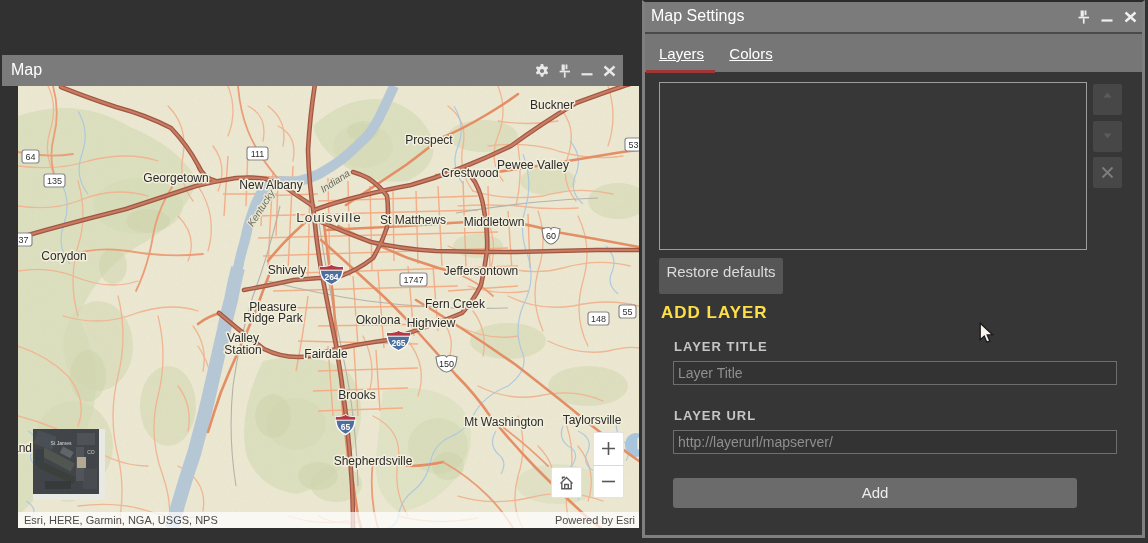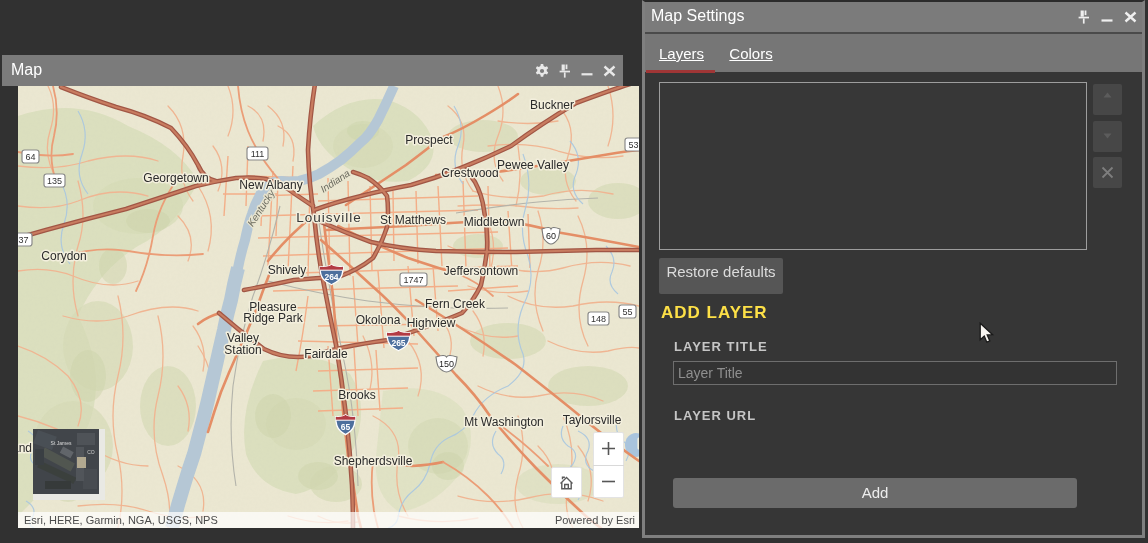--- a/index.html
+++ b/index.html
@@ -463,19 +463,20 @@
     <div class="sbtn" style="top:85px;">
         <svg width="29" height="31">
           <path stroke="#7e7e7e" stroke-width="1.8" d="M9.5 10.5l10 10m0-10l-10 10"></path>
         </svg>
       </div>
     <div id="restore">Restore defaults</div>
     <div id="addlayer">ADD LAYER</div>
     <div class="flabel" style="top:267px;">LAYER TITLE</div>
     <div class="finput" style="top:289px;">Layer Title</div>
     <div class="flabel" style="top:336px;">LAYER URL</div>
+    <div class="finput" style="top:358px;">http://layerurl/mapserver/</div>
     <div id="addbtn">Add</div>
   </div>
 </div>
 
 <svg style="position:absolute;left:979px;top:322px;" width="20" height="24" viewBox="0 0 20 24">
   <path d="M1.2 1.2 L1.2 17.8 L5.3 14.1 L7.8 20.2 L10.8 18.9 L8.2 12.9 L13.6 12.7 Z" fill="#f7f4f0" stroke="#1a1a1a" stroke-width="1.3"></path>
 </svg>
 
 </body></html>

